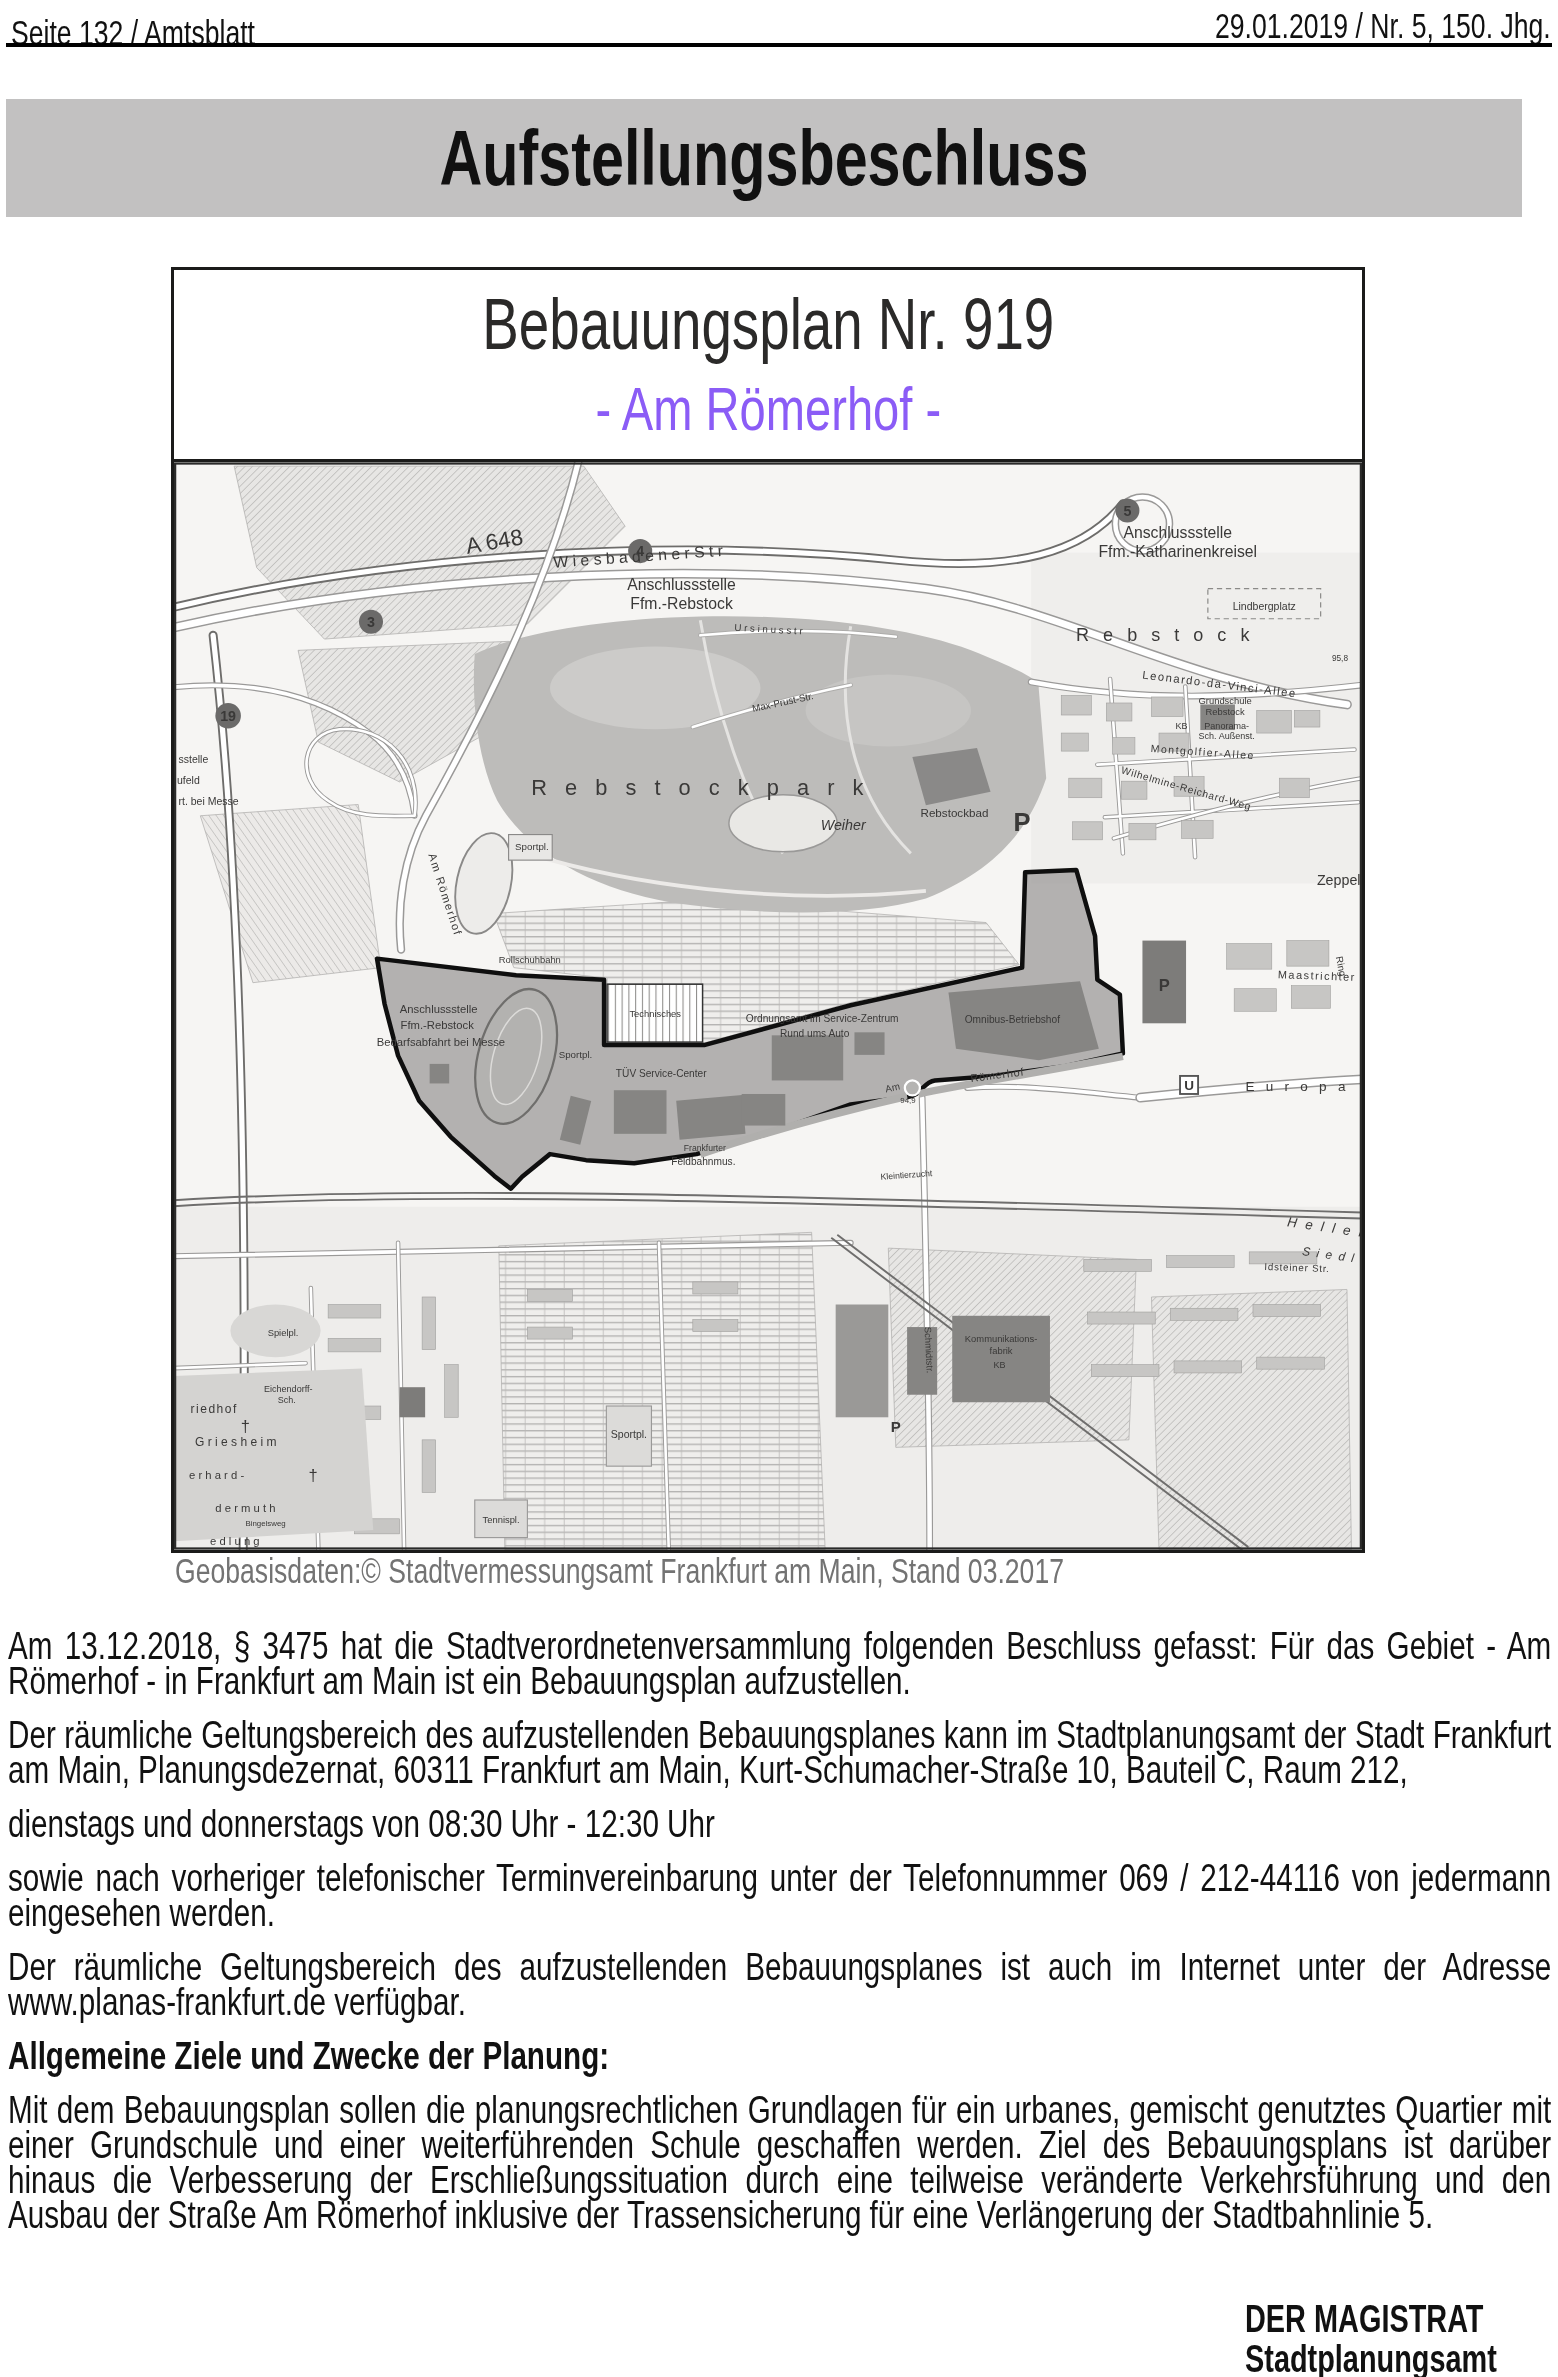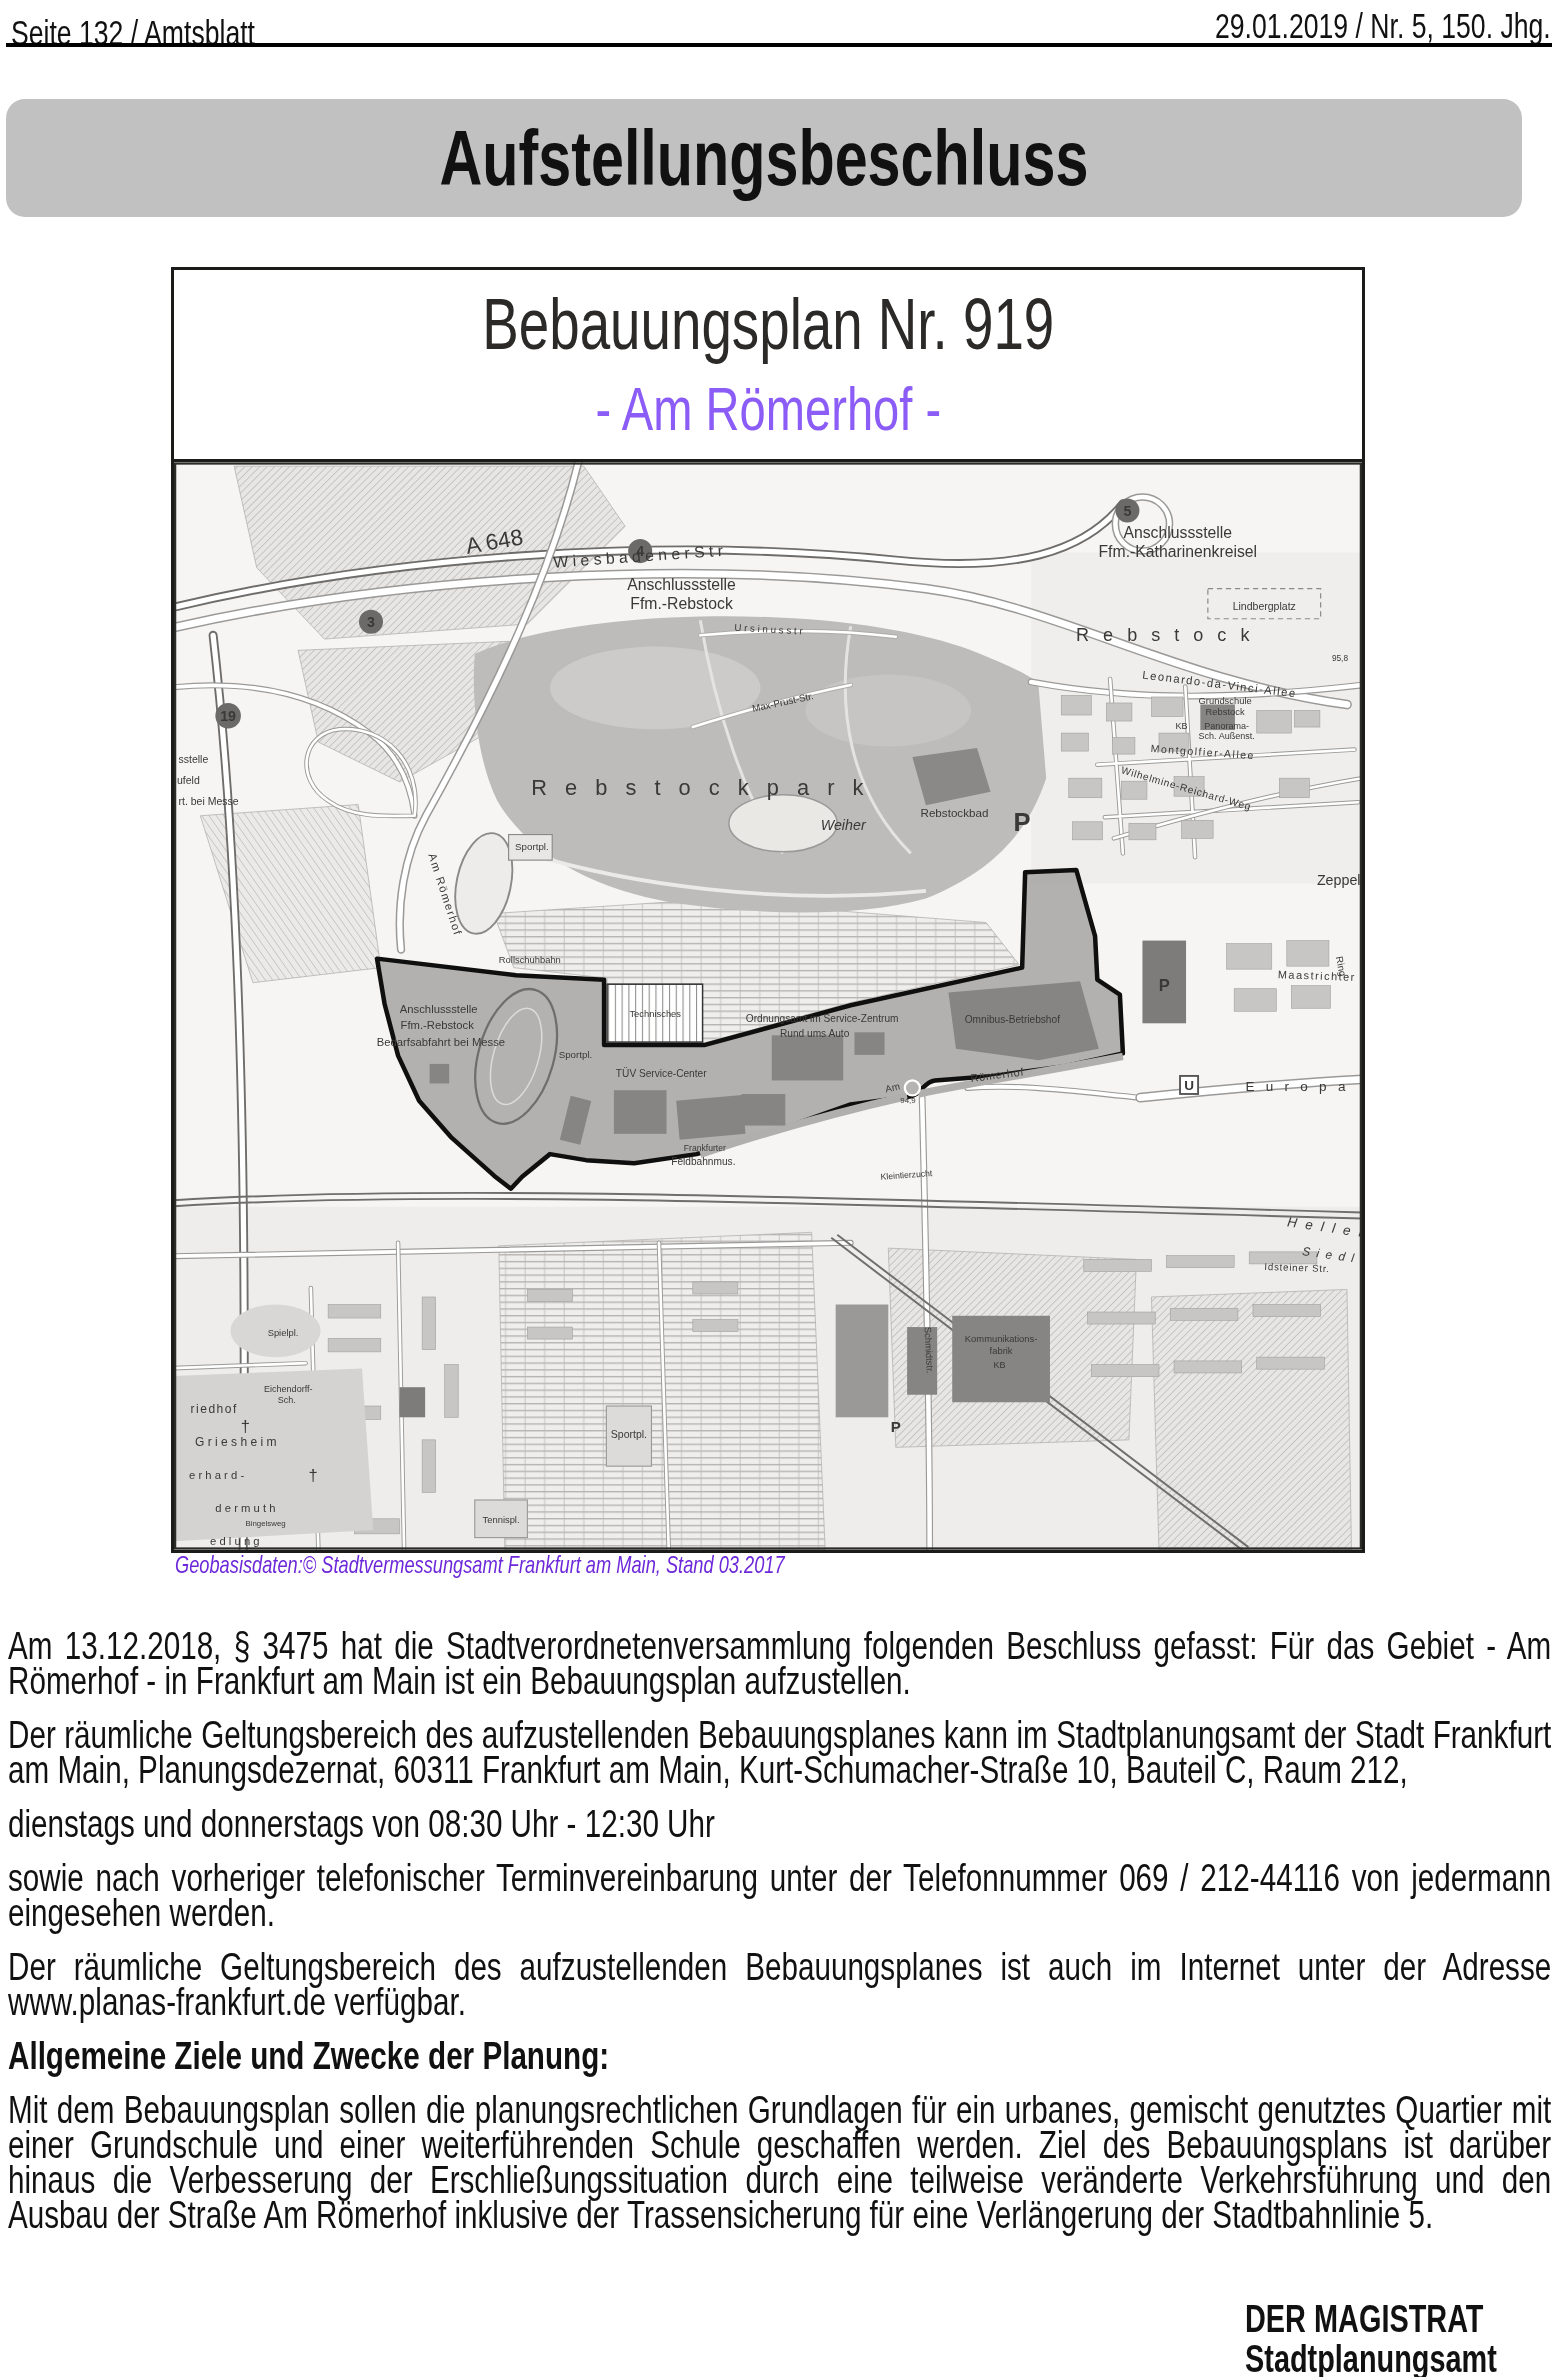--- a/index.html
+++ b/index.html
@@ -13,30 +13,30 @@
   .cond{transform:scaleX(.76);transform-origin:0 0;display:inline-block;white-space:nowrap;}
   .cond-r{transform:scaleX(.76);transform-origin:100% 0;display:inline-block;white-space:nowrap;}
   .cond-c{transform:scaleX(.76);transform-origin:50% 50%;display:inline-block;white-space:nowrap;}
   .cond-block{transform:scaleX(.76);transform-origin:0 0;display:block;width:131.6%;}
   
   .hdr{top:13px;left:10.5px;font-size:35px;}
   .hdr-r{top:6px;right:7.5px;font-size:35px;}
   .rule{top:43px;left:6px;width:1546px;height:3.8px;background:#000;}
   
   .banner{top:99px;left:6px;width:1516px;height:118px;background:#c2c1c1;
-          display:flex;align-items:center;justify-content:center;border-radius:19px;}
+          display:flex;align-items:center;justify-content:center;}
   .banner-title{font-size:78px;font-weight:bold;letter-spacing:0px;}
   
   .figure{top:267px;left:171px;width:1188px;border:3.8px solid #1b1b1a;background:#fff;}
   .fig-title-box{height:176px;border-bottom:3.8px solid #1b1b1a;text-align:center;}
   .fig-title{margin-top:13px;font-size:72px;color:#2b2a29;}
   .fig-subtitle{margin-top:7.5px;font-size:62px;color:#8b5cf6;}
   .mapwrap{width:1188px;height:1088px;position:relative;background:#f7f6f4;}
   svg text{font-family:"Liberation Sans","DejaVu Sans",sans-serif;fill:#3a3938;}
-  .caption{top:1551px;left:175px;font-size:24px;color:#6d28d9;font-style:italic;}
+  .caption{top:1551px;left:175px;font-size:35px;color:#737373;}
   
   .bodytext{top:1628px;left:7.5px;width:1543px;font-size:39px;line-height:35px;}
   .bodytext p{margin:0 0 19px 0;text-align:justify;}
   .bodytext .head{font-weight:bold;text-align:left;}
   
   .footer{top:2299px;left:1245px;font-size:38px;font-weight:bold;line-height:40px;}
 </style>
 </head>
 <body>
 

